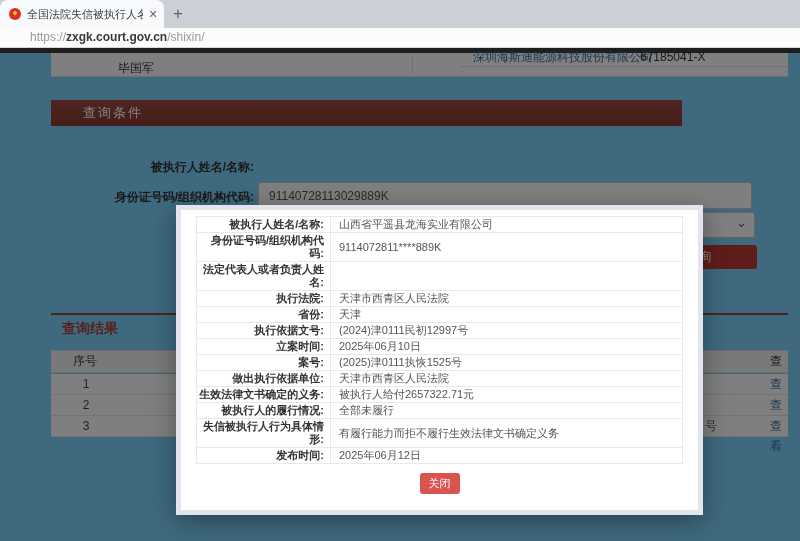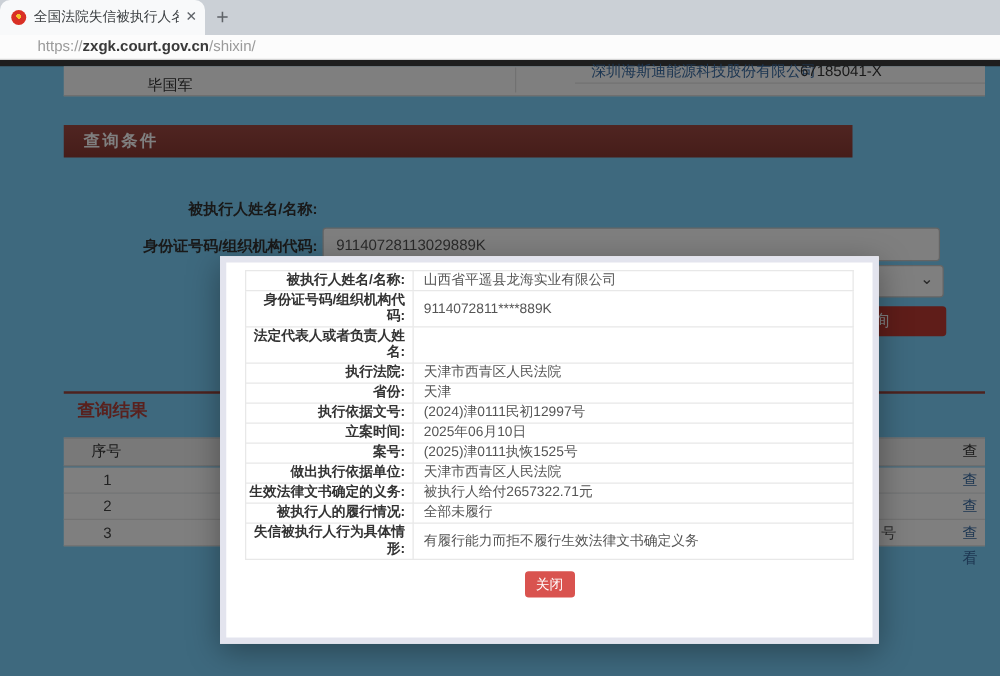--- a/index.html
+++ b/index.html
@@ -29,22 +29,22 @@
 
   .prevrow { position:absolute; left:51px; top:5px; width:737px; height:24px; background:#fff;
              border-bottom:1px solid #dedede; }
   .prevrow .cell-a { position:absolute; top:7px; line-height:16px; font-size:12px; color:#333; }
   .prevrow .vline { position:absolute; left:361px; top:1px; height:20px; border-left:1px solid #e3e3e3; }
   .prevrow .cell-b { position:absolute; top:-4px; line-height:16px; font-size:12px; }
   .prevrow .rightline { position:absolute; left:409px; right:0; top:13px; border-bottom:1px solid #e3e3e3; }
   .link-blue { color:#3b6ea5; }
 
   .redbar { position:absolute; left:51px; top:52px; width:631px; height:26px;
-            background:linear-gradient(#a04a43,#8c3a33); color:#fff; font-size:13px; font-weight:bold;
-            line-height:26px; padding-left:16px; letter-spacing:2px; }
+            background:linear-gradient(#a04a43,#8c3a33); color:#fff; font-size:13px; font-weight:normal;
+            line-height:26px; padding-left:32px; letter-spacing:2px; }
 
   .flabel { position:absolute; left:51px; width:203px; text-align:right; font-size:12px;
             font-weight:bold; color:#333; line-height:14px; }
   .finput { position:absolute; left:258px; width:494px; height:27px; background:#fff;
             border:1px solid #c9c9c9; border-radius:3px; font-size:12px; color:#555;
             padding:0 10px; font-family:"Liberation Sans", sans-serif; }
   .finput::placeholder { color:#b2b2b2; }
   .fselect { position:absolute; left:258px; top:164px; width:497px; height:26px; background:#fff;
              border:1px solid #c9c9c9; border-radius:3px; }
   .chev { position:absolute; right:7px; top:2px; font-size:13px; color:#555; }
@@ -187,18 +187,22 @@
             <td class="mv">被执行人给付2657322.71元</td>
           </tr>
         <tr>
             <td class="ml">被执行人的履行情况:</td>
             <td class="mv">全部未履行</td>
           </tr>
         <tr>
             <td class="ml">失信被执行人行为具体情形:</td>
             <td class="mv">有履行能力而拒不履行生效法律文书确定义务</td>
           </tr>
+        <tr>
+            <td class="ml">发布时间:</td>
+            <td class="mv">2025年06月12日</td>
+          </tr>
       </tbody>
     </table>
     <button class="mclose">关闭</button>
   </div>
 
 </div>
 
 </body></html>

